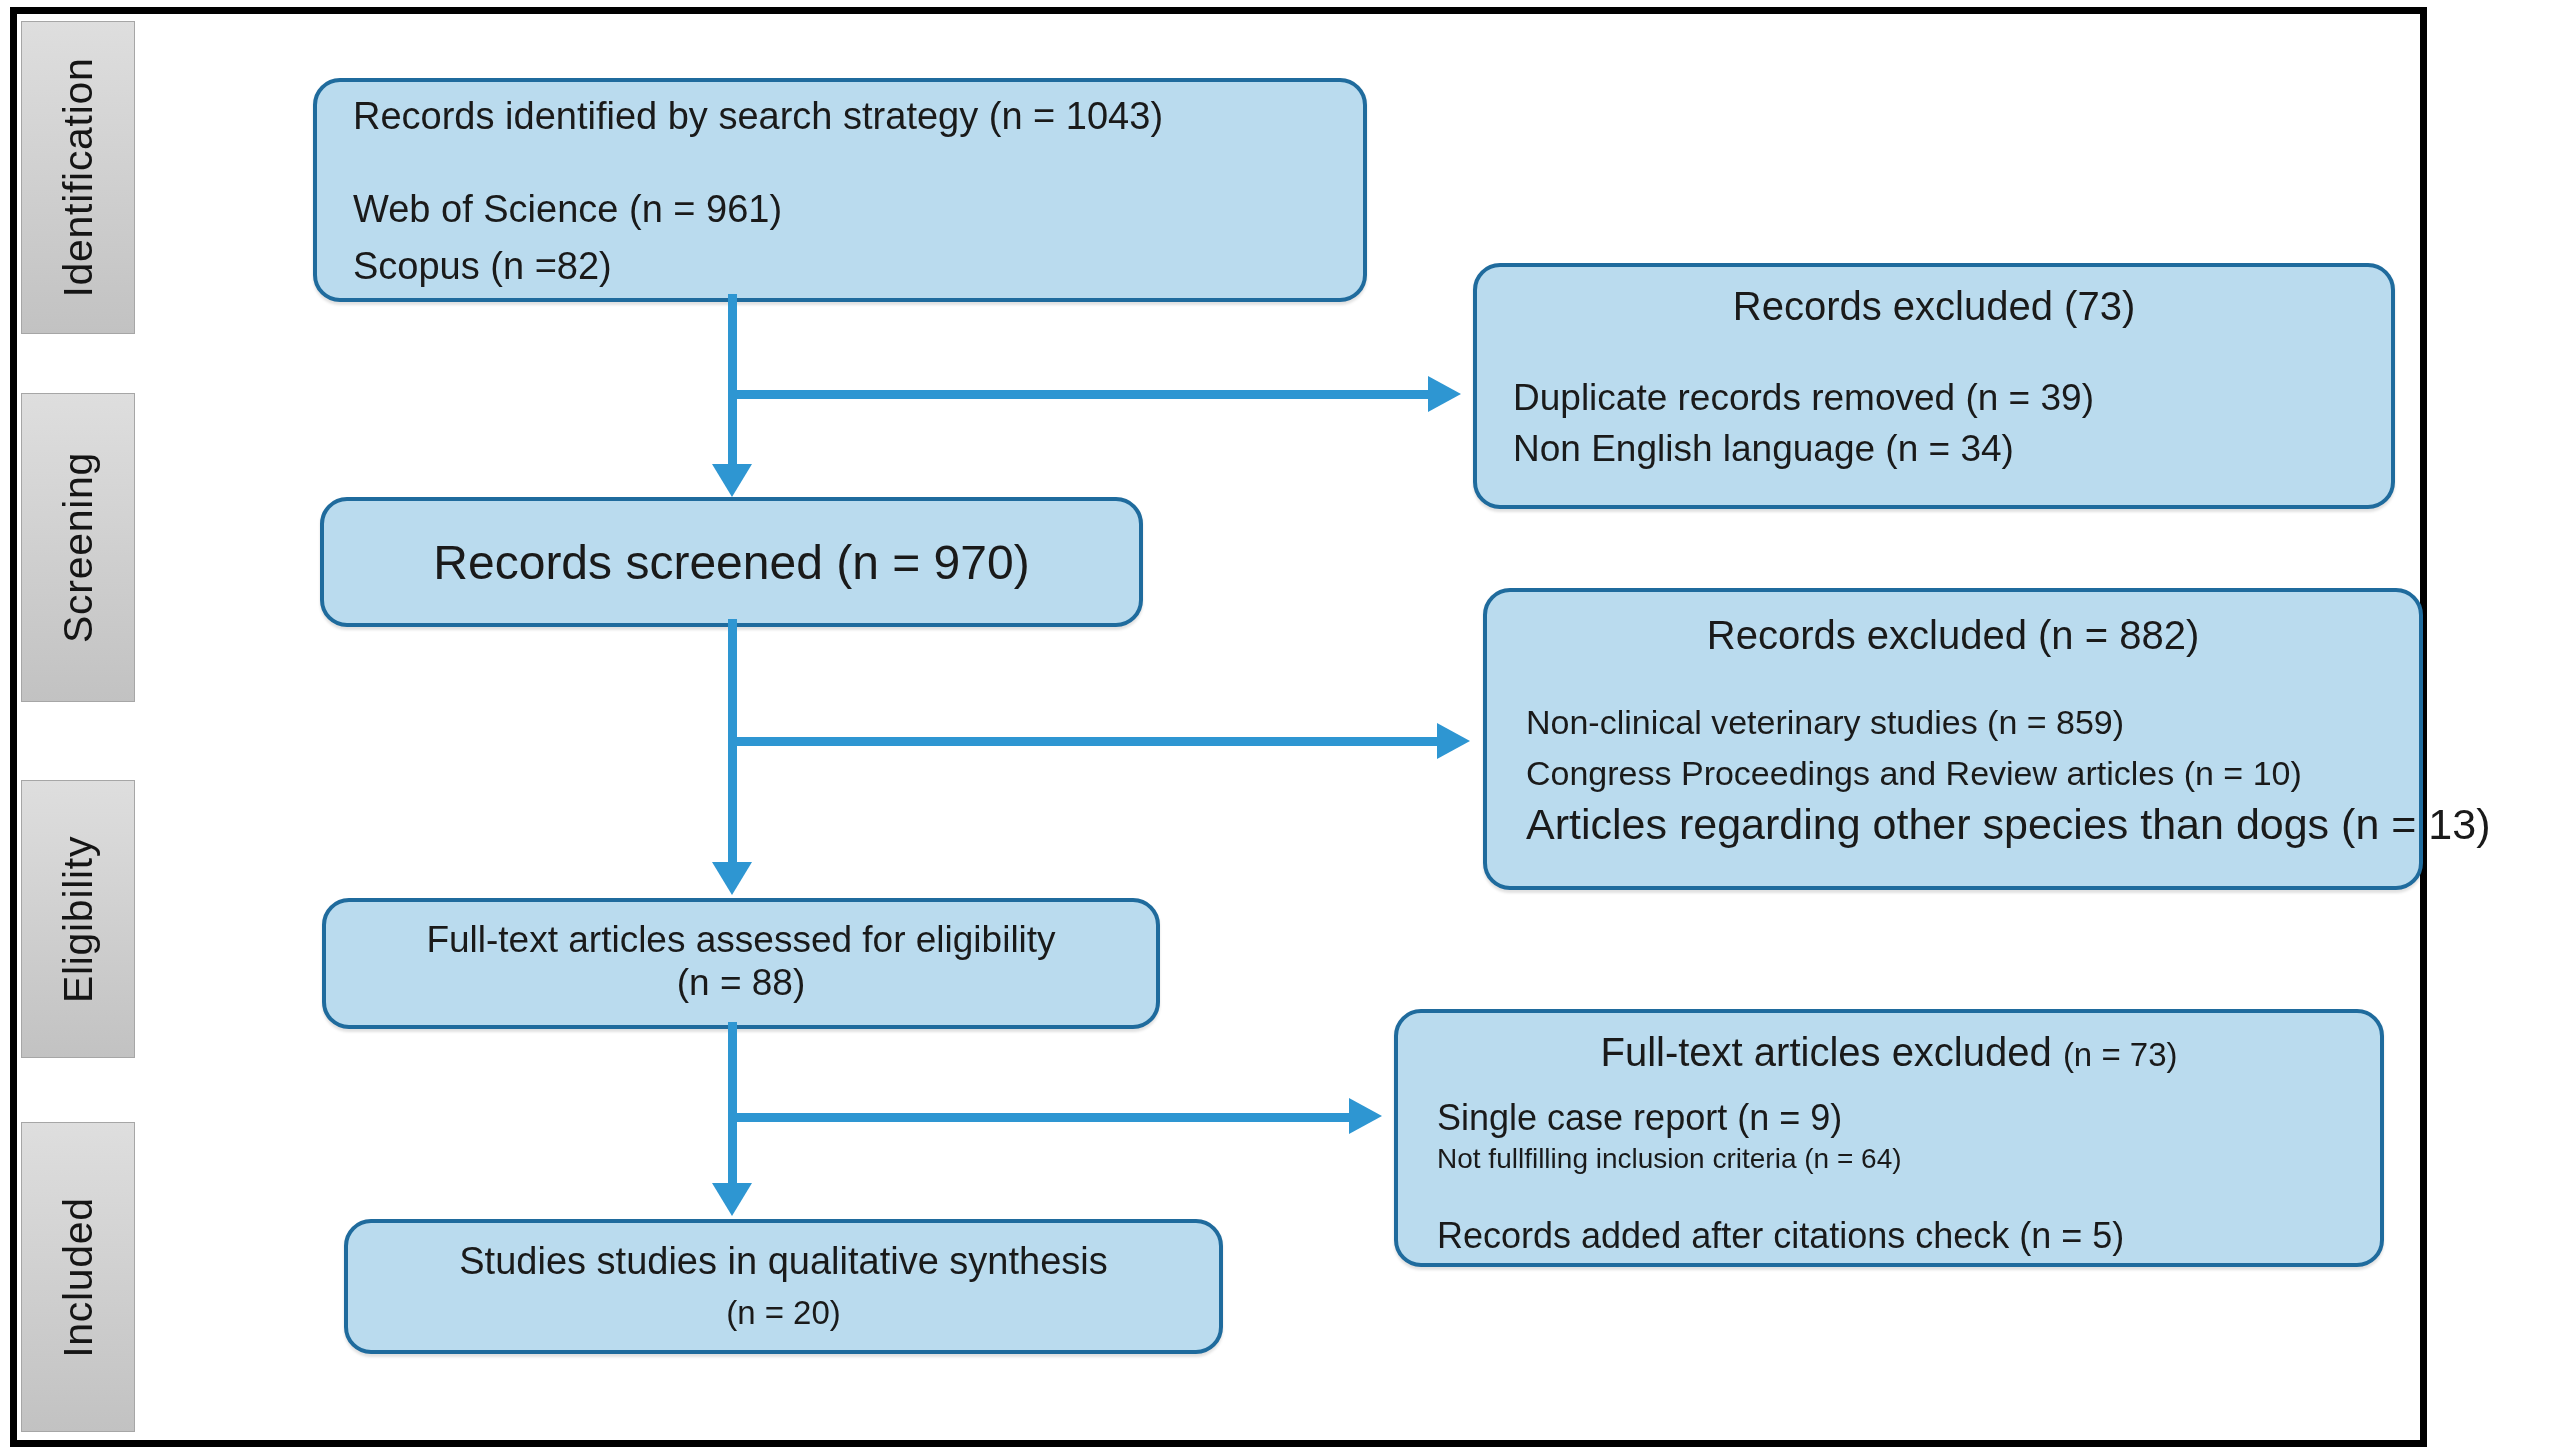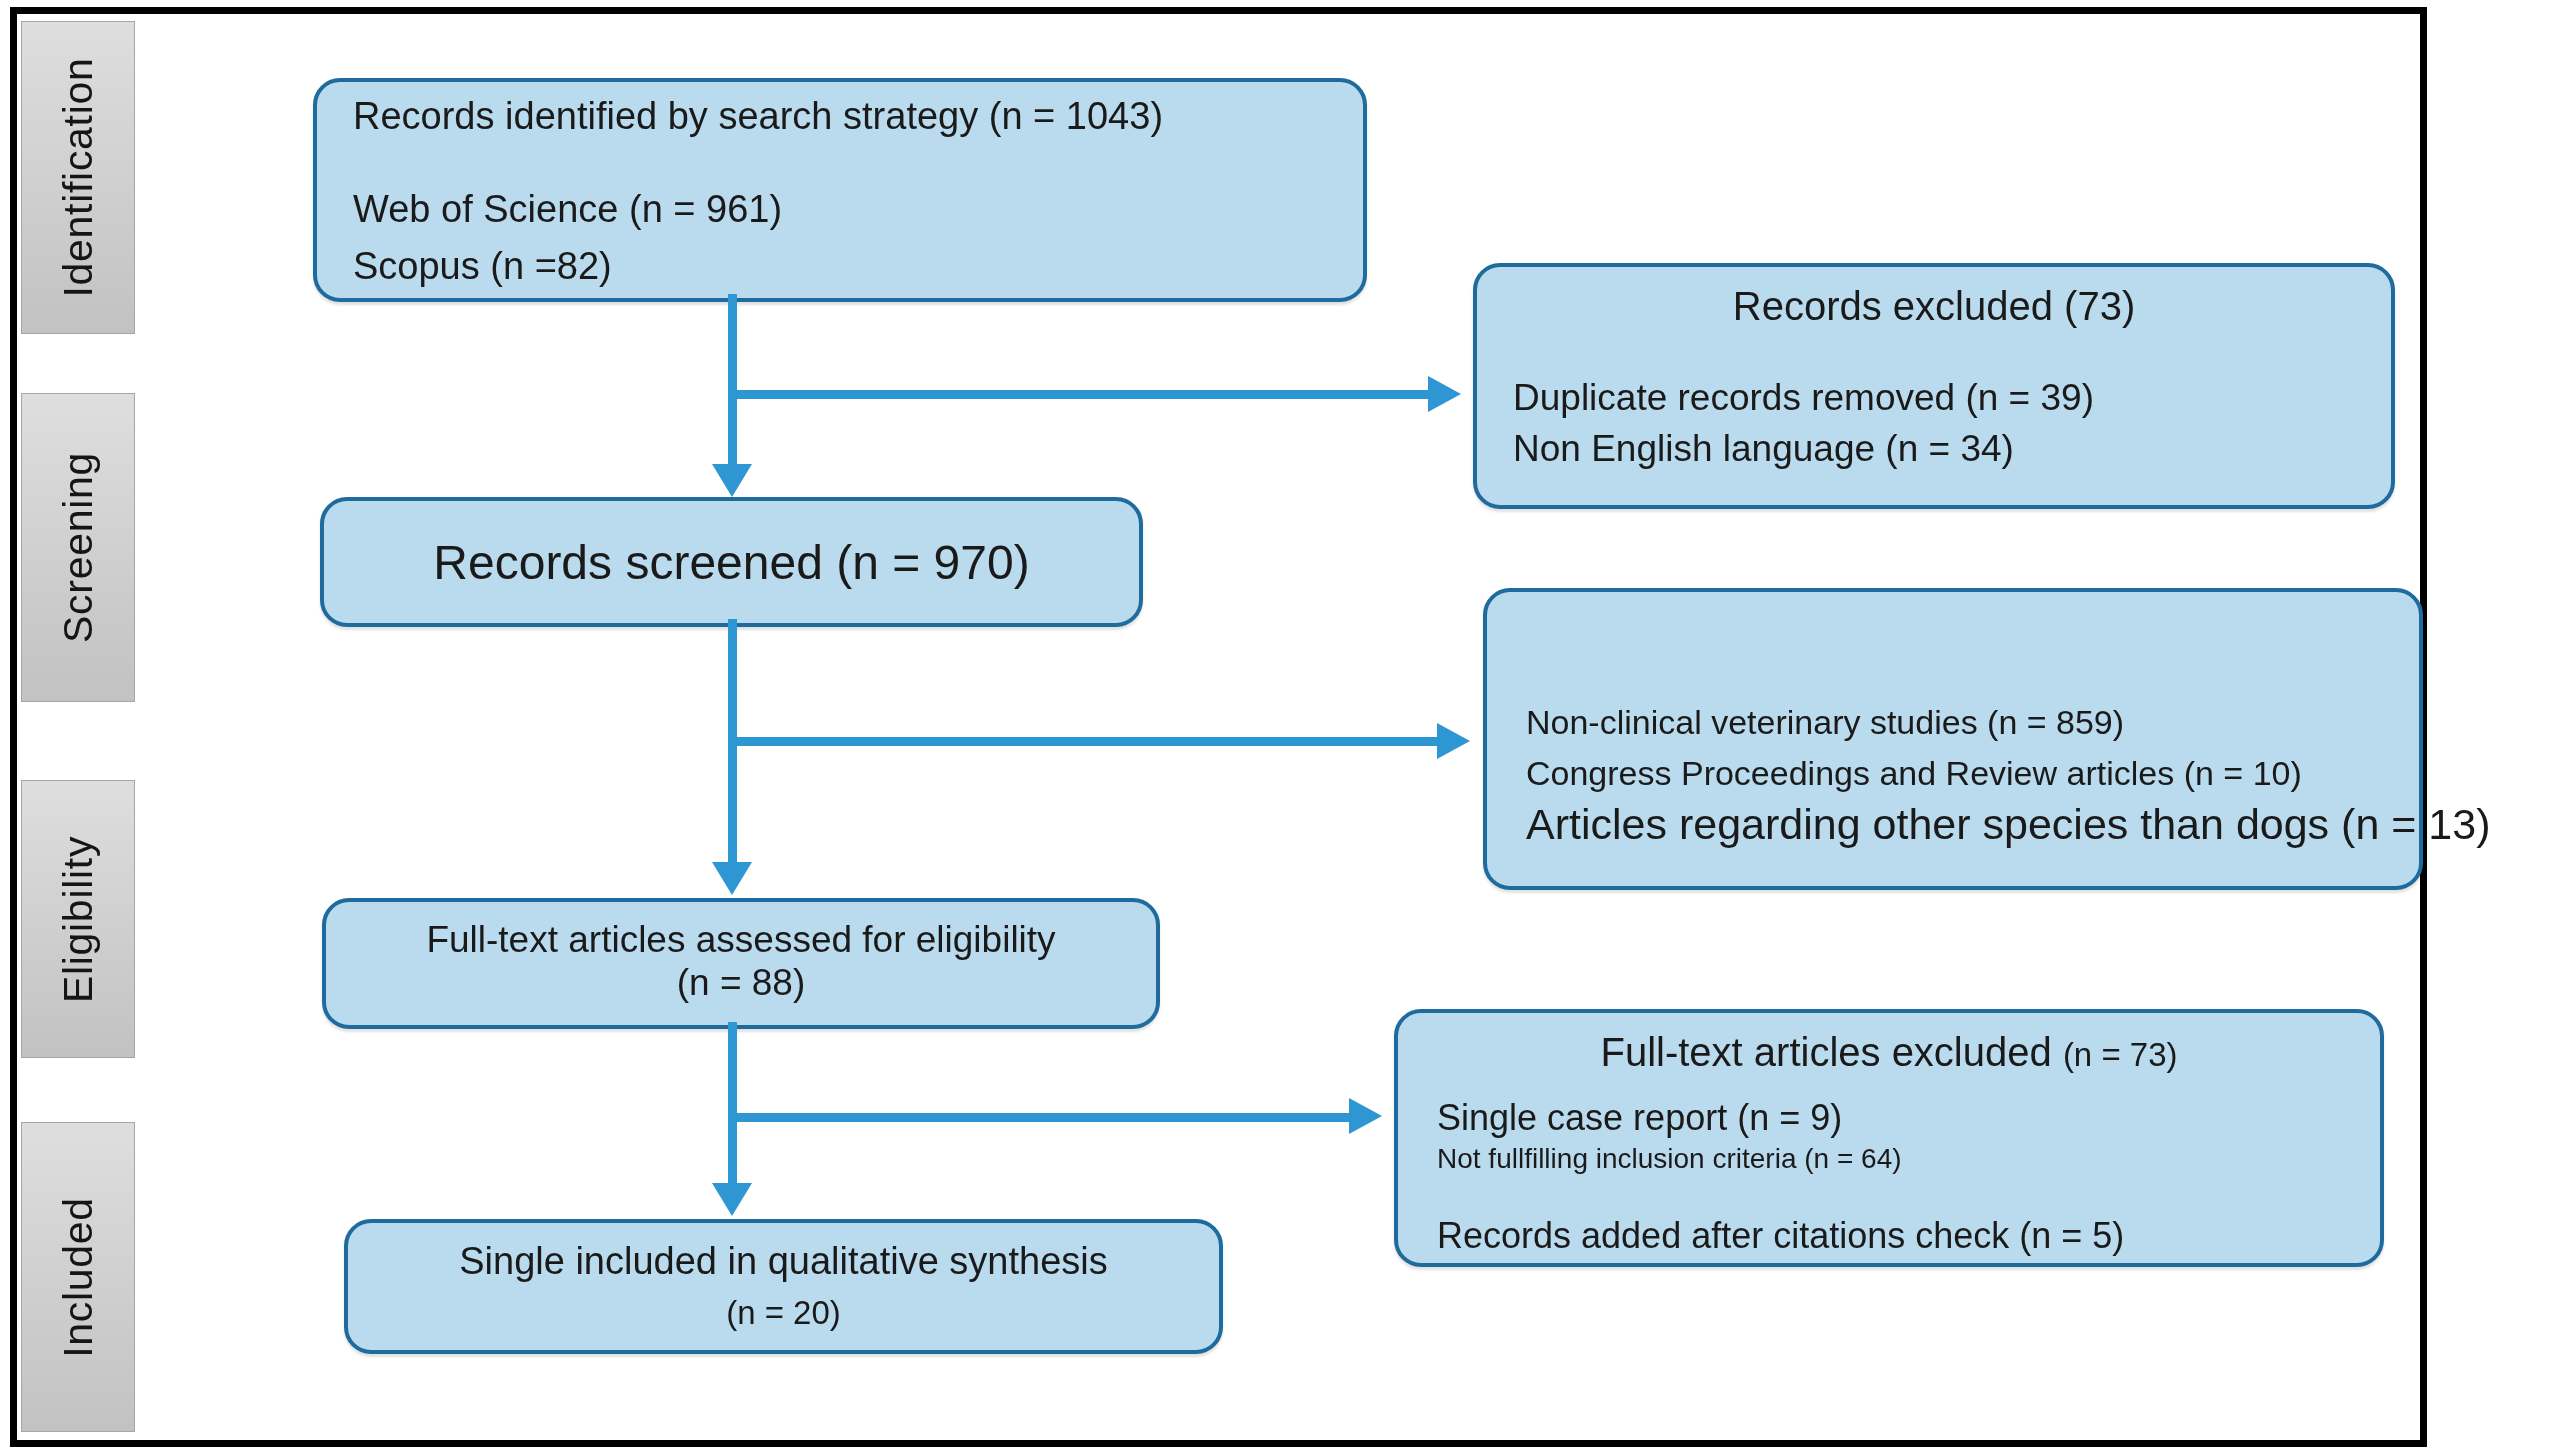--- a/index.html
+++ b/index.html
@@ -107,20 +107,21 @@
     <div class="btitle">Records excluded (73)</div>
     <div class="bline l1">Duplicate records removed (n = 39)</div>
     <div class="bline l2">Non English language (n = 34)</div>
   </div>
 
   <div class="fbox" id="b3">
     <div class="only">Records screened (n = 970)</div>
   </div>
 
   <div class="fbox" id="b4">
+    <div class="btitle">Records excluded (n = 882)</div>
     <div class="bline l1">Non-clinical veterinary studies (n = 859)</div>
     <div class="bline l2">Congress Proceedings and Review articles (n = 10)</div>
     <div class="bline l3">Articles regarding other species than dogs (n = 13)</div>
   </div>
 
   <div class="fbox" id="b5">
     <div class="bcenter l1">Full-text articles assessed for eligibility</div>
     <div class="bcenter l2">(n = 88)</div>
   </div>
 
@@ -128,21 +129,21 @@
     <div class="btitle">
       <span>Full-text articles excluded</span>
       <span class="title-sub">(n = 73)</span>
     </div>
     <div class="bline l1">Single case report (n = 9)</div>
     <div class="bline l2">Not fullfilling inclusion criteria (n = 64)</div>
     <div class="bline l3">Records added after citations check (n = 5)</div>
   </div>
 
   <div class="fbox" id="b7">
-    <div class="bcenter l1">Single included in qualitative synthesis</div>
+    <div class="bcenter l1">Studies studies in qualitative synthesis</div>
     <div class="bcenter l2">(n = 20)</div>
   </div>
 
   <div class="vline" id="v1"></div>
   <div class="head-down" id="v1h"></div>
   <div class="vline" id="v2"></div>
   <div class="head-down" id="v2h"></div>
   <div class="vline" id="v3"></div>
   <div class="head-down" id="v3h"></div>
   <div class="hline" id="h1"></div>

